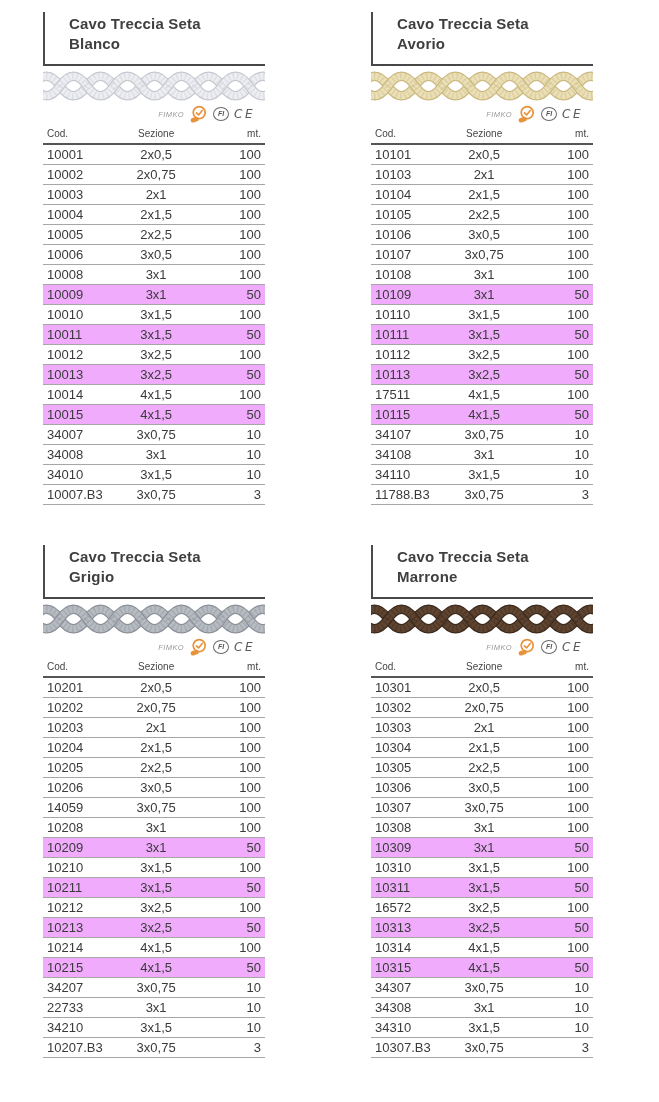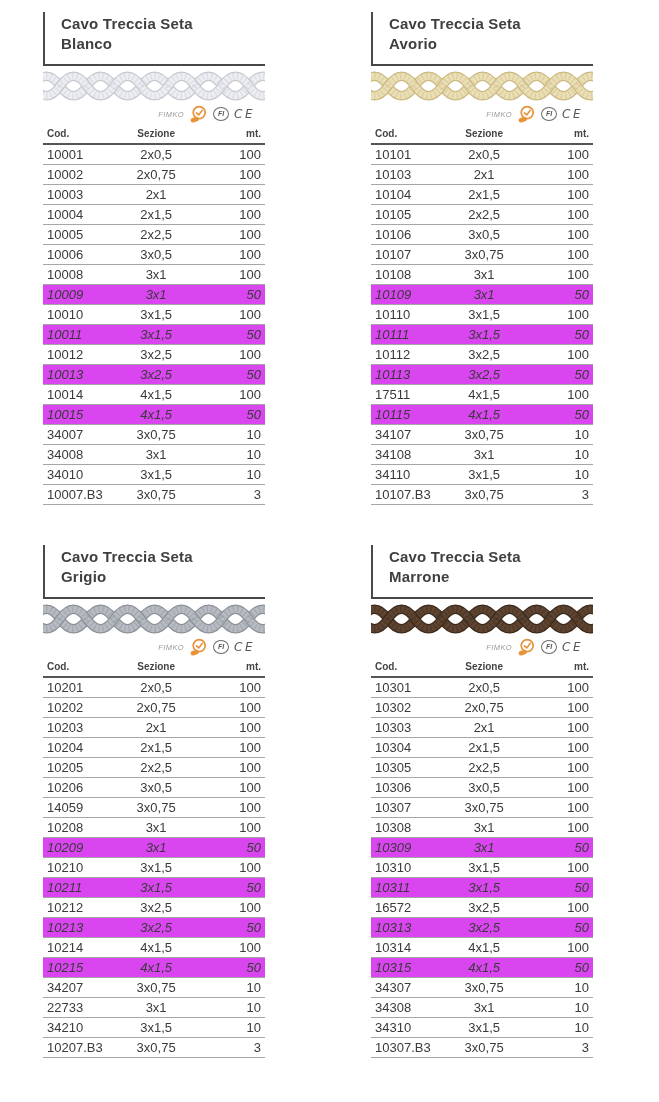--- a/index.html
+++ b/index.html
@@ -1,40 +1,40 @@
 <!DOCTYPE html>
 <html><head>
 <meta charset="utf-8">
 <style>
   html,body{margin:0;padding:0;background:#ffffff;}
   body{width:659px;font-family:"Liberation Sans",sans-serif;color:#3b3b3b;}
   .page{box-sizing:border-box;width:659px;min-height:1102px;background:#fff;padding:12px 0 20px 43px;}
   .grid{display:grid;grid-template-columns:222px 222px;column-gap:106px;row-gap:40px;}
   .card{width:222px;}
-  .card-head{border-left:2px solid #4a4a4a;border-bottom:2px solid #474747;padding:2px 0 10px 16px;}
+  .card-head{border-left:2px solid #4a4a4a;border-bottom:2px solid #474747;padding:2px 0 10px 24px;}
   .t1,.t2{font-size:15px;font-weight:700;color:#3f3f3f;line-height:20px;letter-spacing:0.2px;}
   .cable-wrap{margin-top:3px;}
   .cable-svg{display:block;width:100%;height:34px;}
   .certs{display:flex;justify-content:flex-end;align-items:center;gap:5px;height:20px;padding:1px 10px 2px 0;font-style:italic;}
   .fimko{font-size:7.5px;color:#9a9a9a;letter-spacing:0.4px;}
   .imq-icon svg{display:block;}
   .fi-badge{box-sizing:border-box;display:inline-block;width:16px;height:14px;border:1.3px solid #6a6a6a;
     border-radius:50%;font-size:7px;line-height:11px;text-align:center;color:#555;font-weight:700;}
   .ce{font-size:12px;color:#5a5a5a;letter-spacing:2.5px;font-family:"DejaVu Sans",sans-serif;}
   table.spec{width:100%;border-collapse:collapse;table-layout:fixed;margin-top:2px;}
-  thead th{font-size:10px;font-weight:700;color:#454545;padding:0 0 4px;border-bottom:2px solid #555;}
+  thead th{font-size:10px;font-weight:400;color:#454545;padding:0 0 4px;border-bottom:2px solid #555;}
   th.h-cod{text-align:left;padding-left:4px;width:32%;}
   th.h-sez{text-align:center;width:38%;}
   th.h-mt{text-align:right;padding-right:4px;width:30%;}
   td{font-size:13px;color:#3a3a3a;height:19px;border-bottom:1px solid #a6a6a6;padding:0;
     white-space:nowrap;overflow:hidden;}
   td.c-cod{text-align:left;padding-left:4px;}
   td.c-sezione{text-align:center;}
   td.c-mt{text-align:right;padding-right:4px;}
-  tr.shaded{background:#d946ef;font-style:italic;}
+  tr.shaded{background:#f0abfc;}
 </style>
 </head>
 <body>
 
 <div class="page">
   <div id="grid" class="grid">
   <section class="card">
     <header class="card-head">
       <div class="t1">Cavo Treccia Seta</div>
       <div class="t2">Blanco</div>
@@ -279,21 +279,21 @@
               <td class="c-cod">34108</td>
               <td class="c-sezione">3x1</td>
               <td class="c-mt">10</td>
             </tr>
             <tr>
               <td class="c-cod">34110</td>
               <td class="c-sezione">3x1,5</td>
               <td class="c-mt">10</td>
             </tr>
             <tr>
-              <td class="c-cod">10107.B3</td>
+              <td class="c-cod">11788.B3</td>
               <td class="c-sezione">3x0,75</td>
               <td class="c-mt">3</td>
             </tr>
           </tbody>
     </table>
   </section>
 
   <section class="card">
     <header class="card-head">
       <div class="t1">Cavo Treccia Seta</div>

